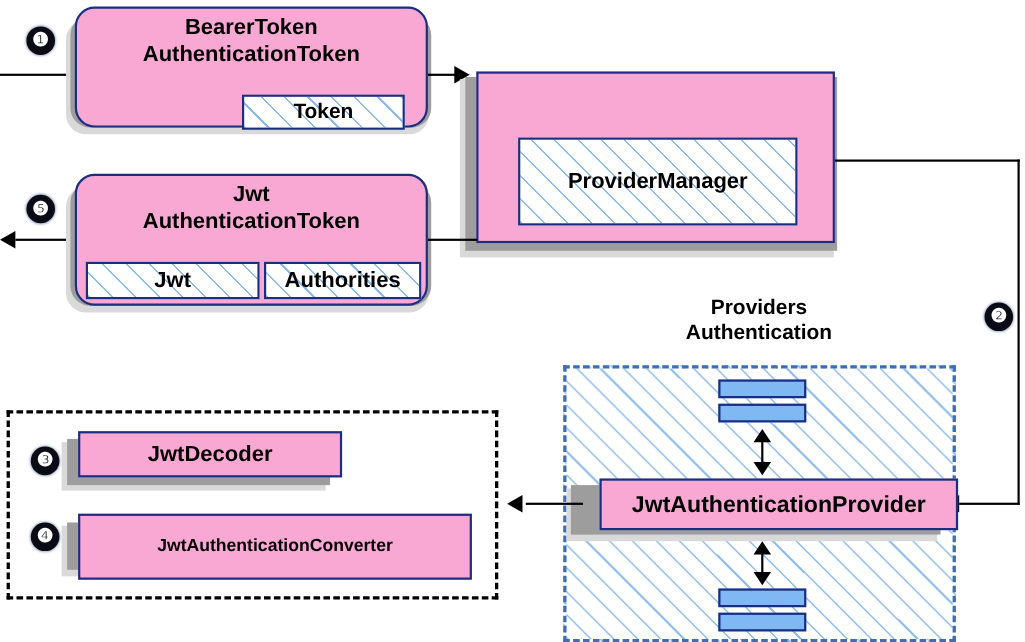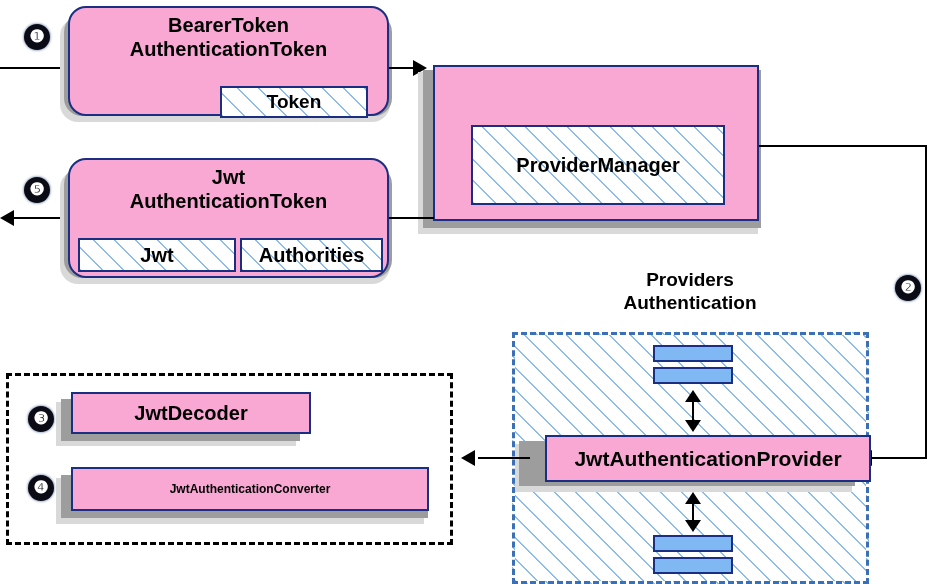--- a/index.html
+++ b/index.html
@@ -242,17 +242,17 @@
   <div class="badge" style="left:28px; top:475px;">❹</div>
 
   <div class="drop-shadow pale" style="left:56px; top:402px; width:240px; height:44px;"></div>
   <div class="drop-shadow" style="left:61px; top:399px; width:239px; height:42px;"></div>
   <div class="blue-box" style="left:71px; top:392px; width:240px; height:42px; font-size:20px;">
     <span>JwtDecoder</span>
   </div>
 
   <div class="drop-shadow pale" style="left:56px; top:478px; width:368px; height:46px;"></div>
   <div class="drop-shadow" style="left:61px; top:475px; width:367px; height:43px;"></div>
-  <div class="blue-box" style="left:71px; top:467px; width:358px; height:44px; font-size:12px;">
+  <div class="blue-box" style="left:71px; top:467px; width:358px; height:60px; font-size:16px;">
     <span>JwtAuthenticationConverter</span>
   </div>
 
 </div>
 
 </body></html>

